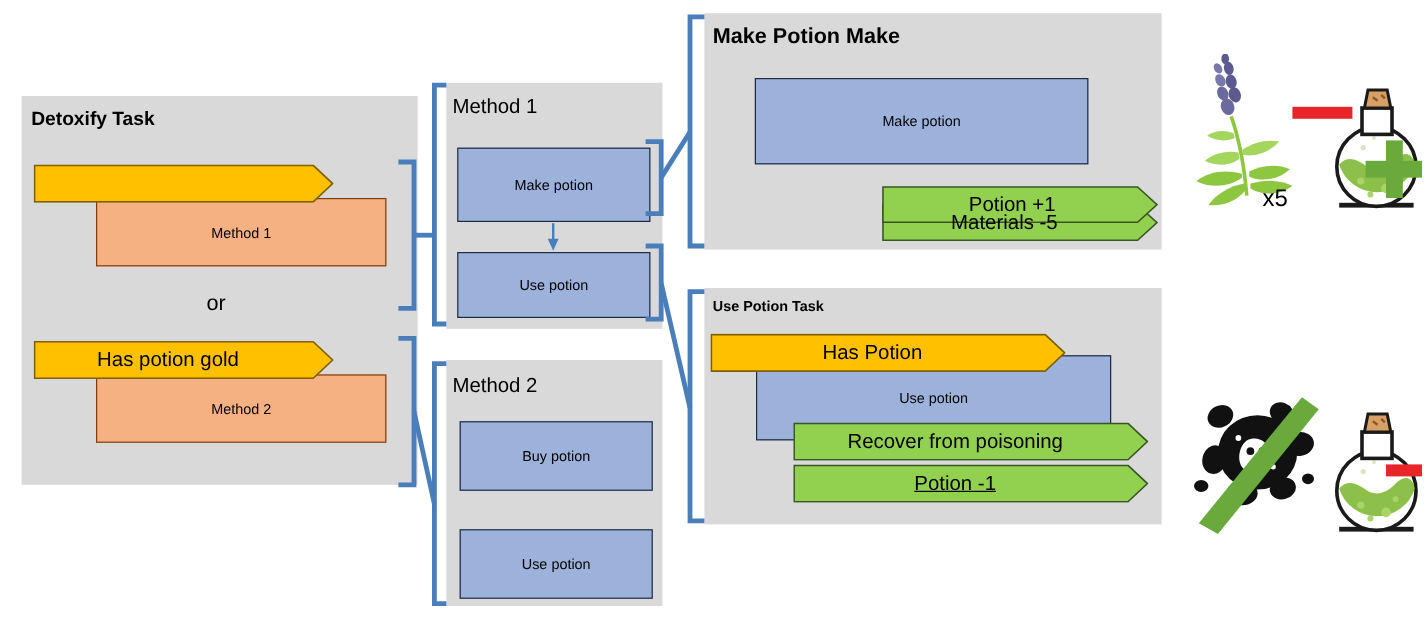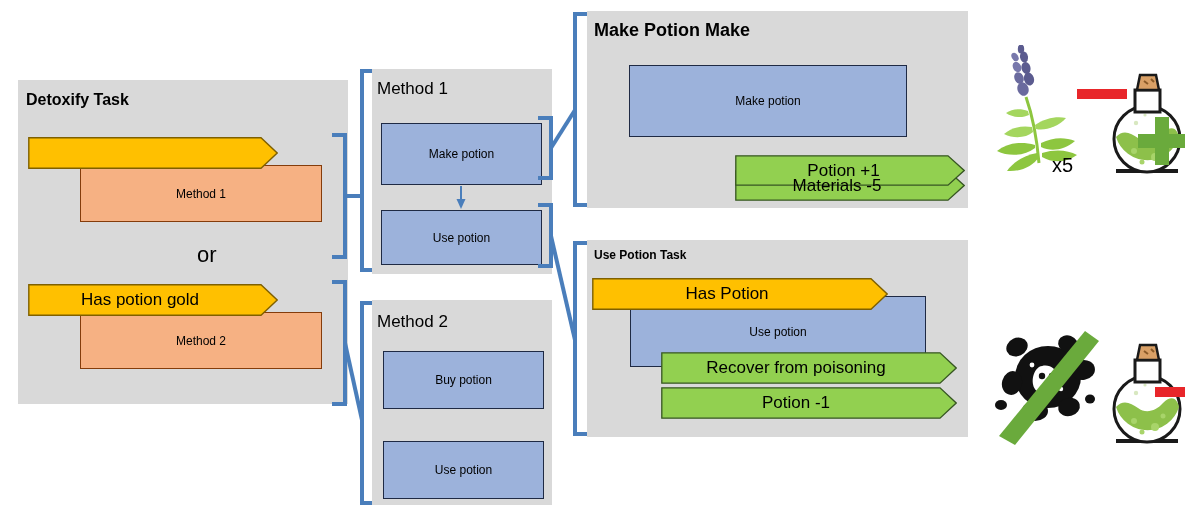--- a/index.html
+++ b/index.html
@@ -74,21 +74,21 @@
   <div class="panel-title bold" style="left:26px;top:91px;font-size:16px;">Detoxify Task</div>
 
   <div class="box box-orange" style="left:80px;top:165px;width:242px;height:57px;">Method 1</div>
 
   <div class="chev chev-right-pad" style="left:28px;top:137px;width:250px;height:32px;">
     <svg class="chev-bg" viewBox="0 0 250 32" preserveAspectRatio="none">
       <polygon points="0.8,0.8 233,0.8 249.2,16 233,31.2 0.8,31.2" fill="#ffc000" stroke="#7f6000" stroke-width="1.4"></polygon>
     </svg>
   </div>
 
-  <div class="panel-title" style="left:172px;top:242px;font-size:22px;margin-left:25px;">or</div>
+  <div class="panel-title" style="left:172px;top:242px;font-size:18px;">or</div>
 
   <div class="box box-orange" style="left:80px;top:312px;width:242px;height:57px;">Method 2</div>
 
   <div class="chev chev-right-pad" style="left:28px;top:284px;width:250px;height:32px;">
     <svg class="chev-bg" viewBox="0 0 250 32" preserveAspectRatio="none">
       <polygon points="0.8,0.8 233,0.8 249.2,16 233,31.2 0.8,31.2" fill="#ffc000" stroke="#7f6000" stroke-width="1.4"></polygon>
     </svg>
     <span class="chev-label">Has potion gold</span>
   </div>
 
@@ -141,21 +141,21 @@
     <span class="chev-label">Recover from poisoning</span>
   </div>
 
   <div class="chev chev-right-pad" style="left:592px;top:278px;width:296px;height:32px;">
     <svg class="chev-bg" viewBox="0 0 296 32" preserveAspectRatio="none">
       <polygon points="0.8,0.8 279,0.8 295.2,16 279,31.2 0.8,31.2" fill="#ffc000" stroke="#7f6000" stroke-width="1.4"></polygon>
     </svg>
     <span class="chev-label">Has Potion</span>
   </div>
 
-  <div class="chev chev-right-pad" style="left:661px;top:387px;width:296px;height:32px;">
+  <div class="chev chev-right-pad" style="left:661px;top:387px;width:296px;height:32px;text-decoration:underline;">
     <svg class="chev-bg" viewBox="0 0 296 32" preserveAspectRatio="none">
       <polygon points="0.8,0.8 279,0.8 295.2,16 279,31.2 0.8,31.2" fill="#92d050" stroke="#375623" stroke-width="1.3"></polygon>
     </svg>
     <span class="chev-label">Potion -1</span>
   </div>
 
   <svg id="vector" viewBox="0 0 1189 514">
     <g fill="none" stroke="#4a7ebb" stroke-width="4" stroke-linecap="butt" stroke-linejoin="miter">
 
       <path d="M332,135 L345,135 L345,257 L332,257"></path>

